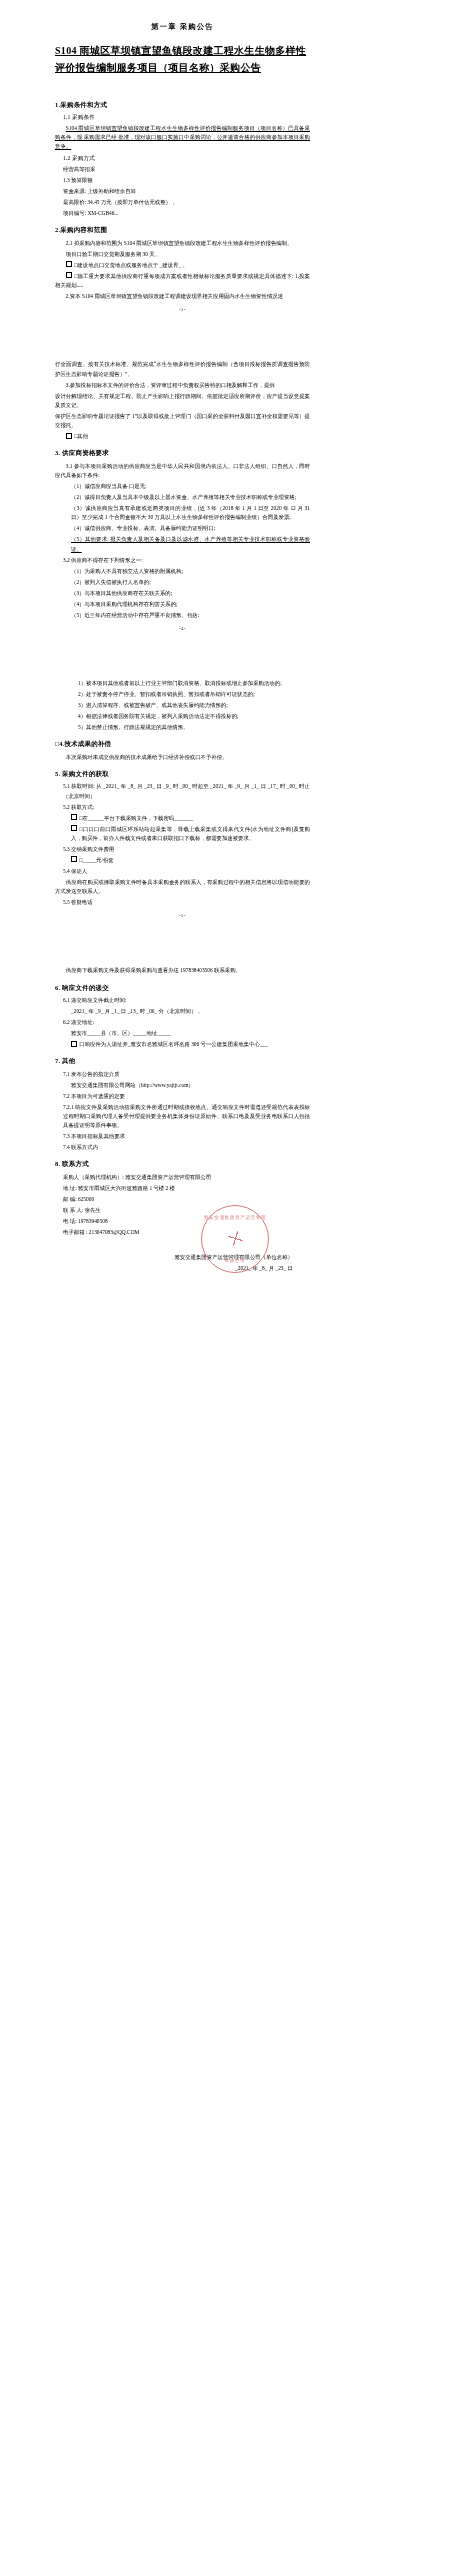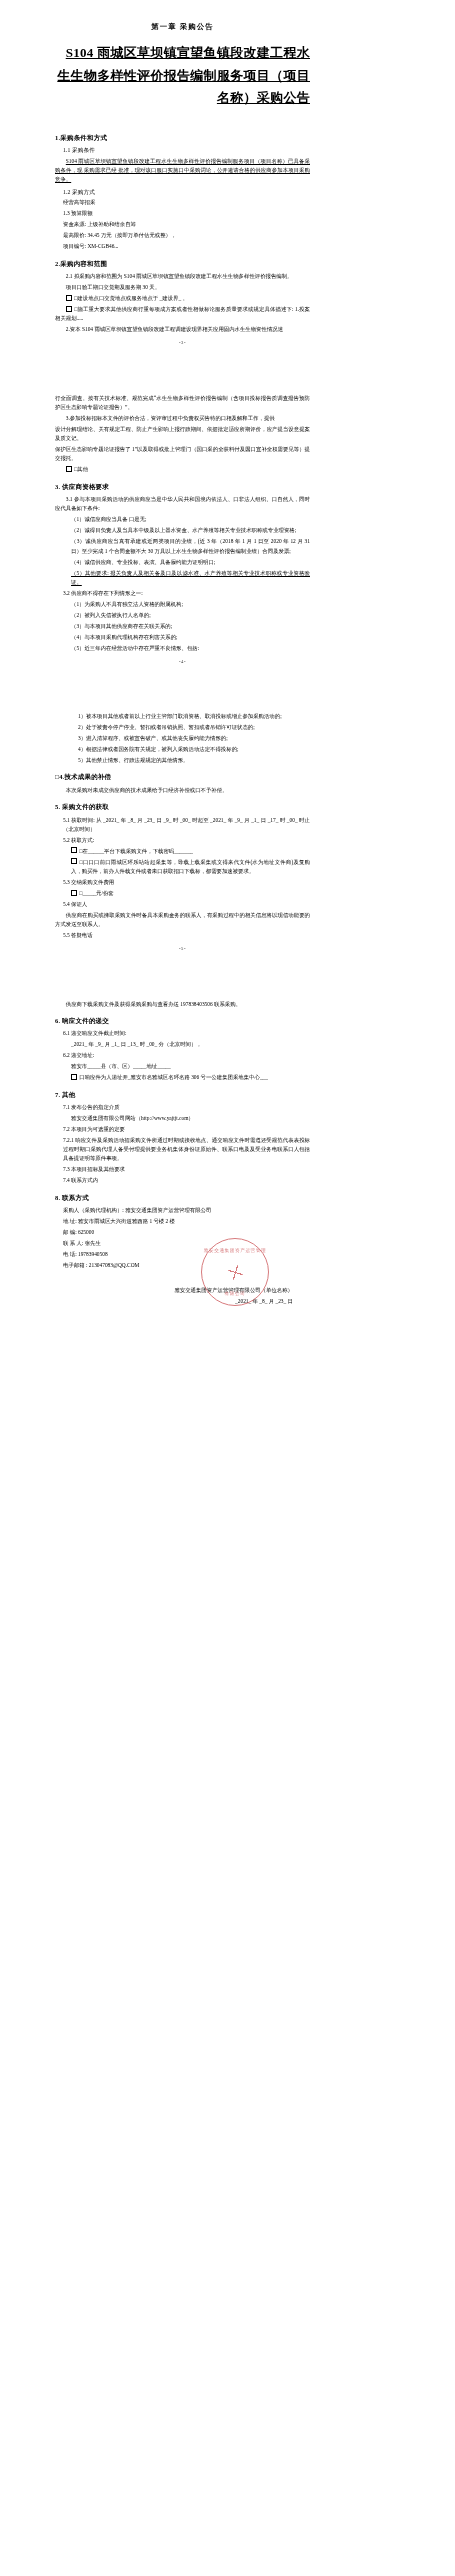--- a/index.html
+++ b/index.html
@@ -21,22 +21,22 @@
     padding:21.6px 55px 5.7px 55px;
   }
   .chapter-title {
     text-align:center;
     font-size:7.4px;
     font-weight:bold;
     letter-spacing:1.1px;
     margin:0 0 10.3px 0;
   }
   .doc-title {
-    text-align:right;
-    font-size:13px;
+    text-align:left;
+    font-size:10px;
     font-weight:bold;
     line-height:1.75;
     text-decoration:underline;
     margin:0 0 24px 0;
     letter-spacing:0.3px;
   }
   h2.sec {
     font-size:6.5px;
     font-weight:bold;
     margin:8px 0 3.4px 0;

